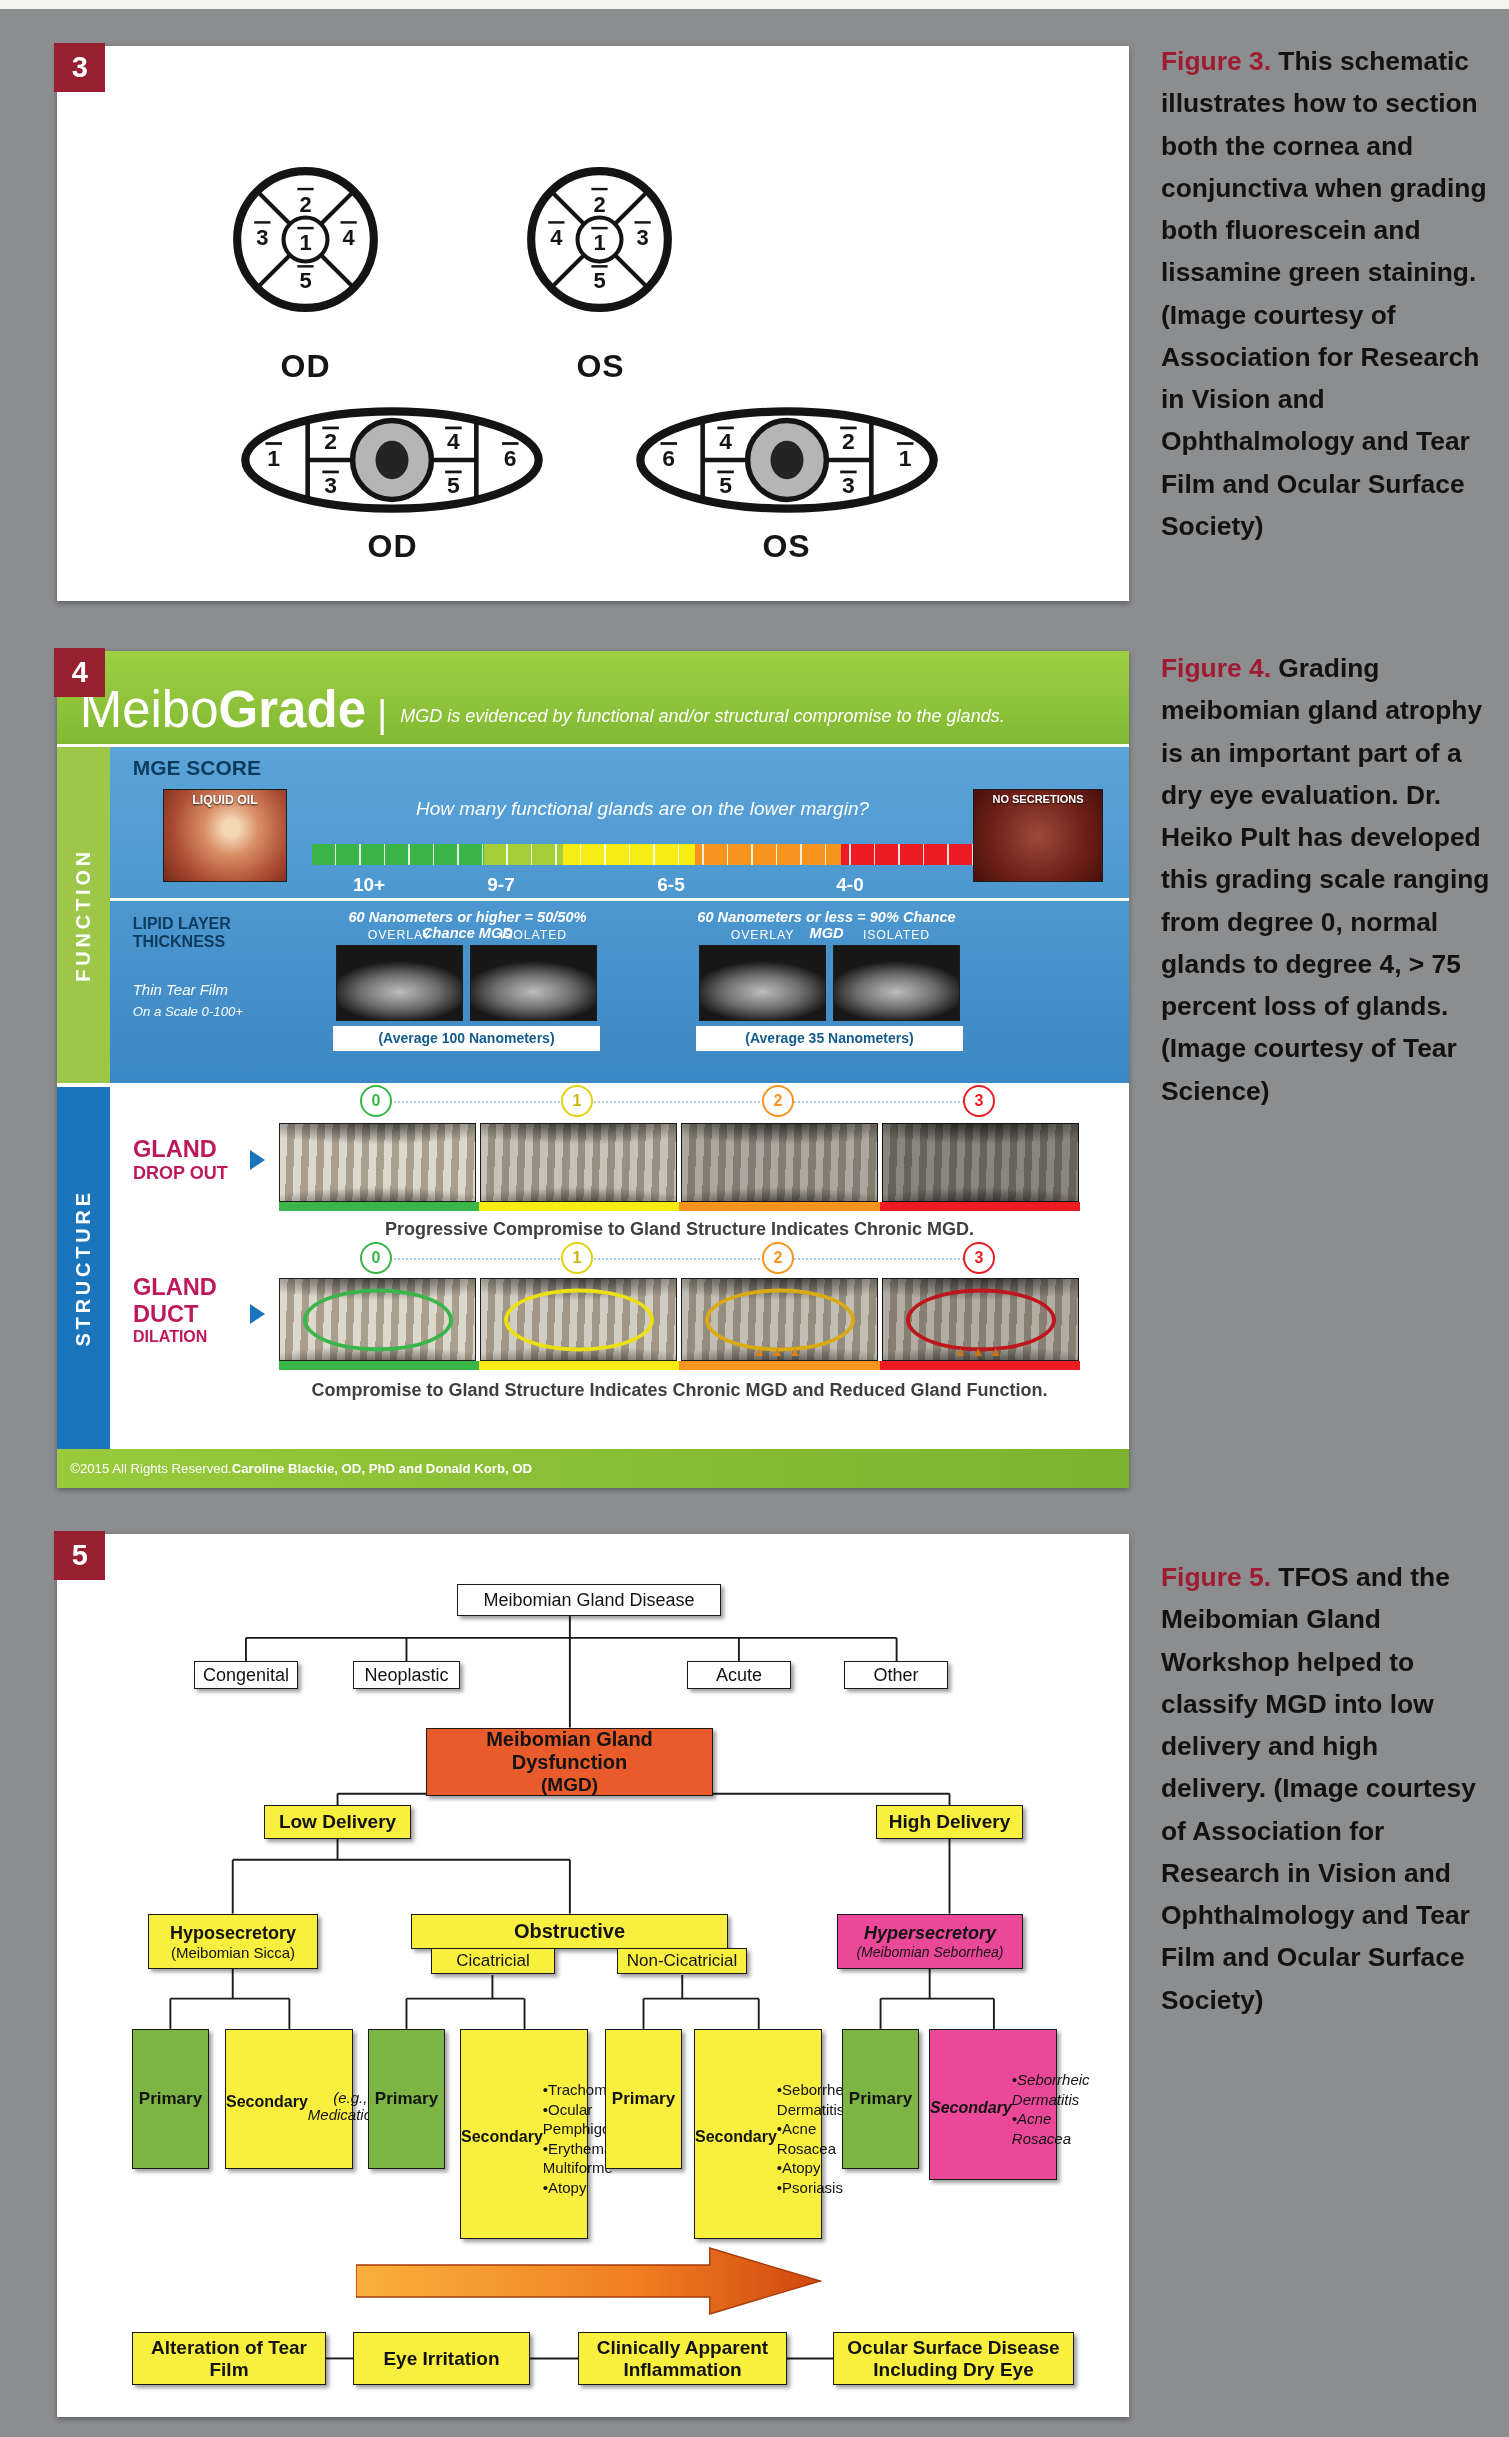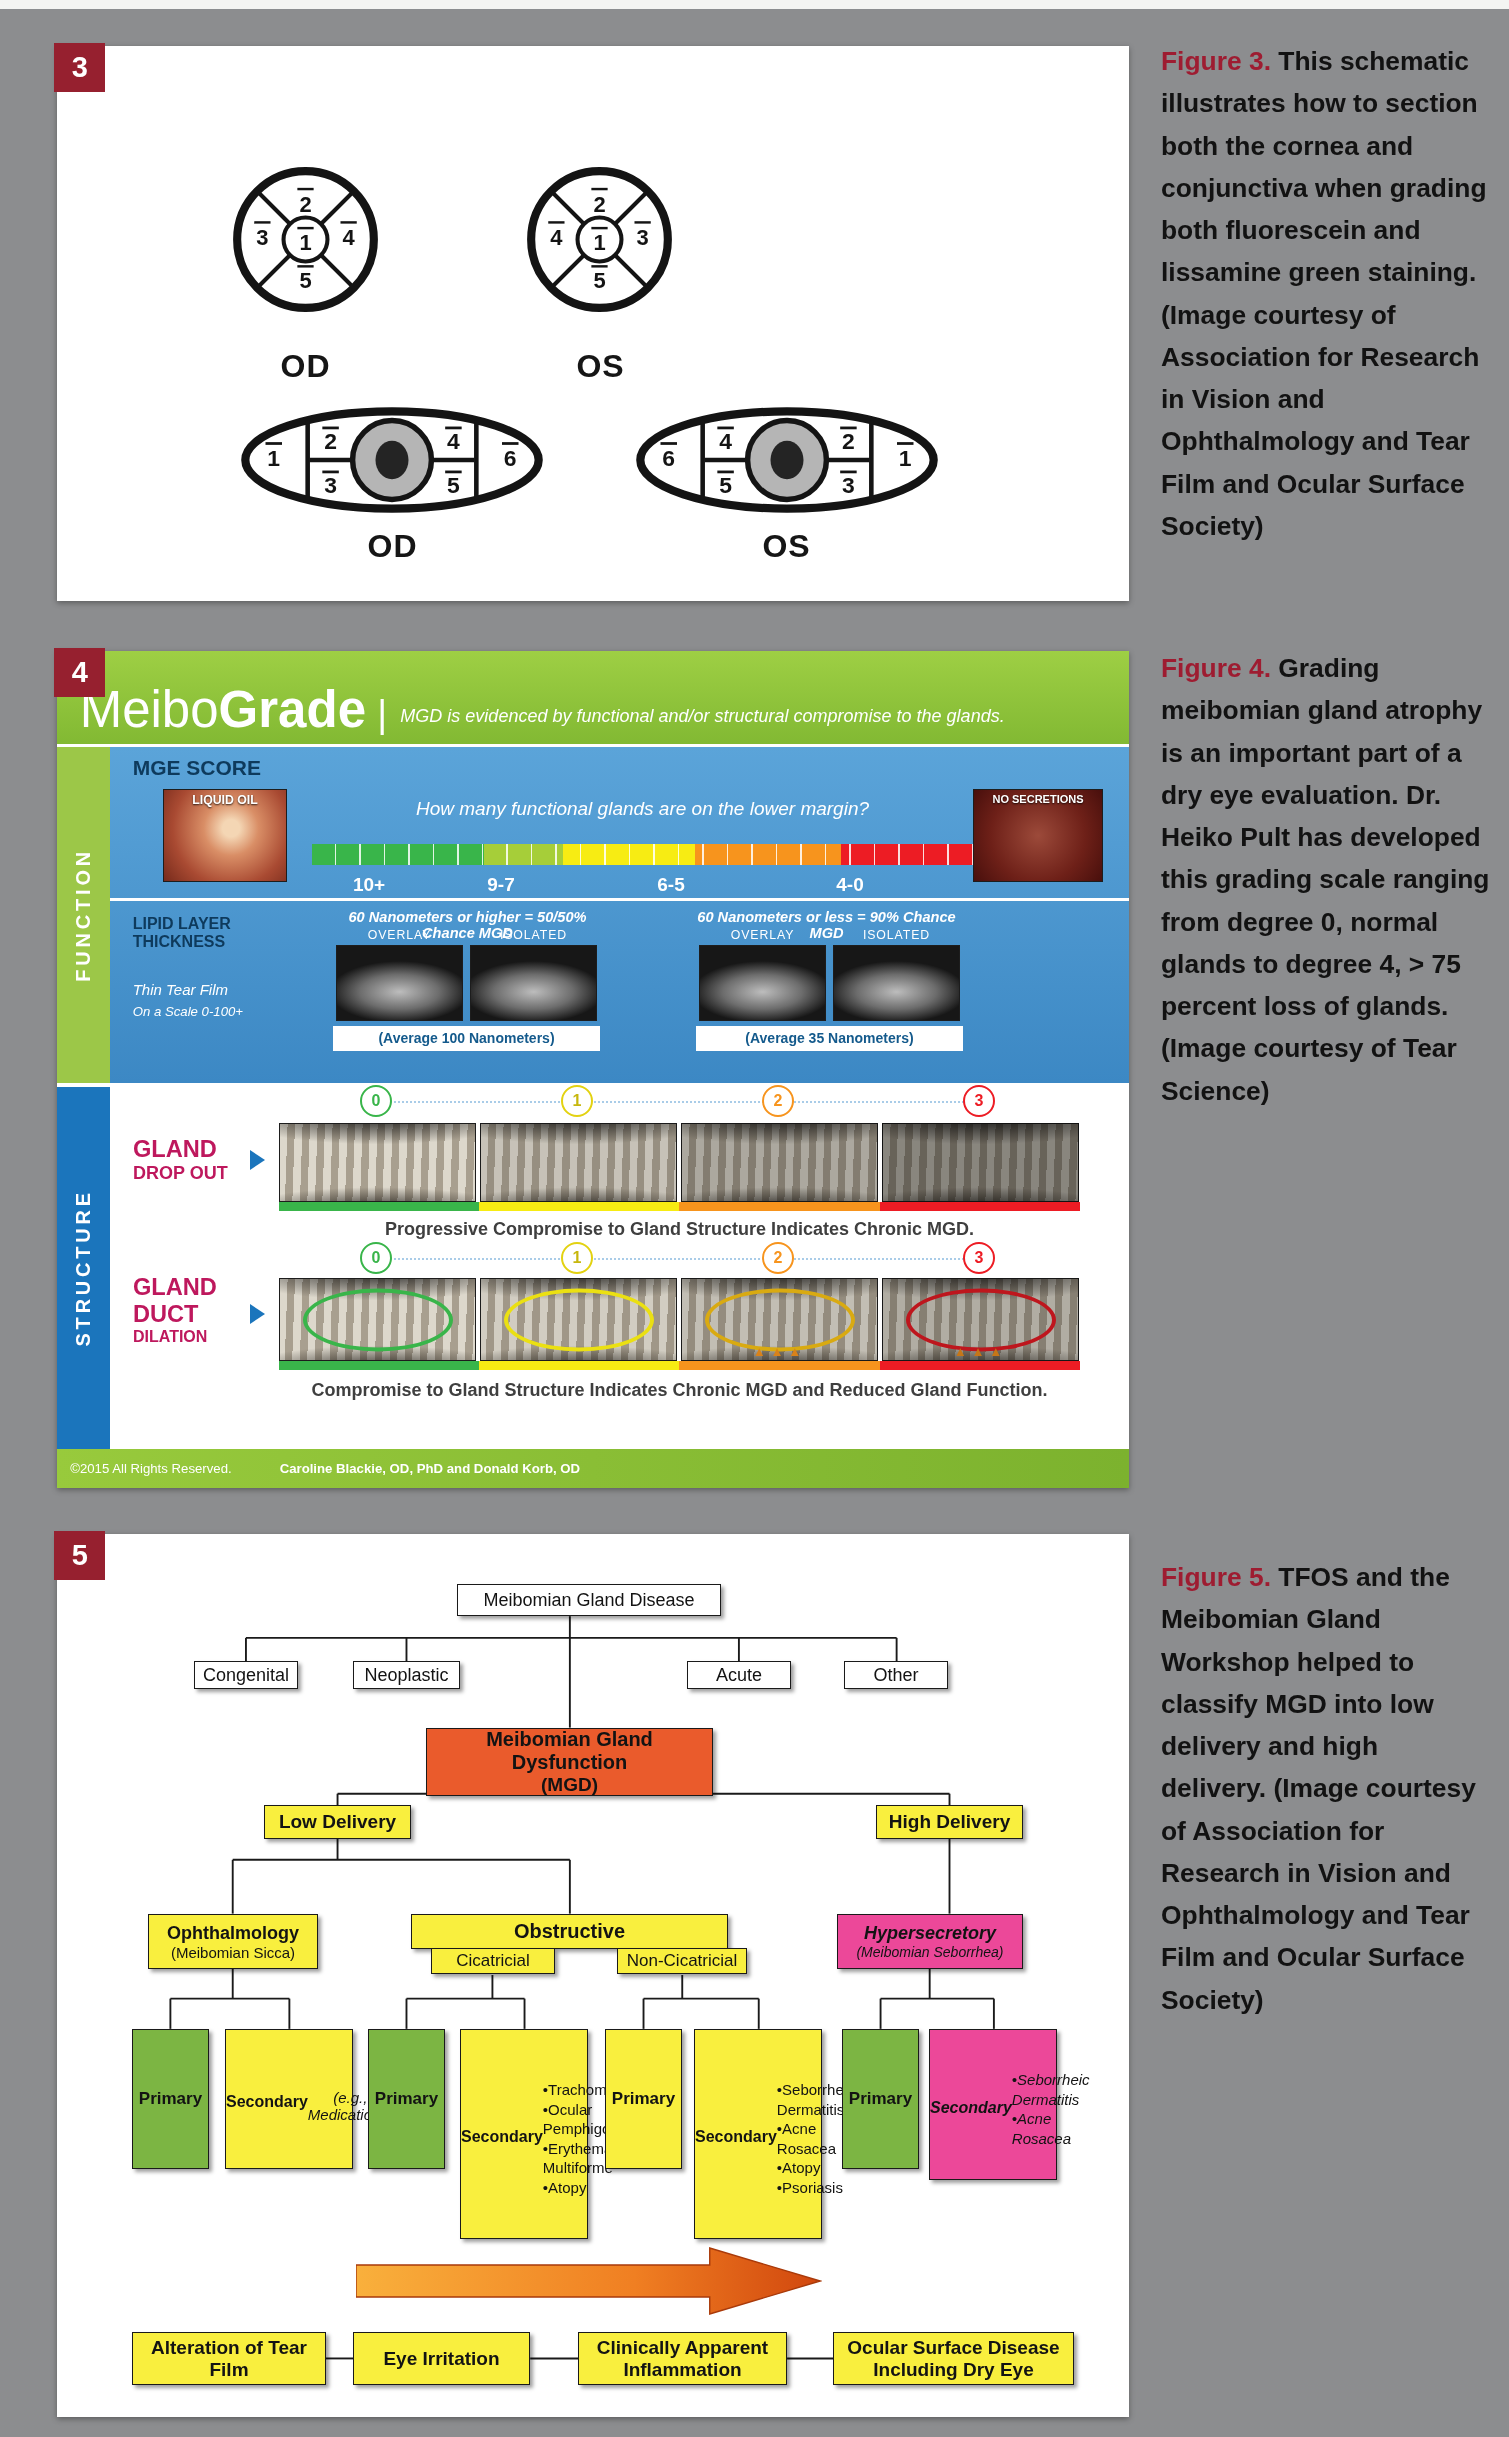--- a/index.html
+++ b/index.html
@@ -58,21 +58,21 @@
           border-bottom:10.4px solid transparent; }
   .cstrip { position:absolute; height:8.5px;
      background:linear-gradient(90deg,#39b54a 0 25%,#f7ec13 25% 50%,#f7941d 50% 75%,#ed1c24 75% 100%); }
   .scap { position:absolute; left:222px; width:801px; text-align:center; color:#3f3f3f; font-weight:600; font-size:18px; }
   .ring { position:absolute; left:50%; top:50%; transform:translate(-50%,-50%); width:142px; height:55px;
           border-radius:50%; border:4.7px solid; }
   .uparrows { position:absolute; bottom:0.9px; left:50%; transform:translateX(-50%); color:#f7941d; font-size:13.2px; letter-spacing:4.7px; }
   .uparrows::after { content:"▲▲▲"; }
   .mg-footer { position:absolute; left:0; top:798px; width:1072px; height:39px;
                background:linear-gradient(90deg,#98ca3c,#7cb22e); color:#fff; font-size:13.2px;
-               display:flex; align-items:center; padding-left:13.2px; box-sizing:border-box;gap:48px; }
+               display:flex; align-items:center; padding-left:13.2px; box-sizing:border-box; }
 
   
   .fwrap { position:absolute; left:0; top:0; width:1072px; height:883px; }
   .fbox { position:absolute; border:1.4px solid #1a1a1a; background:#fff; box-shadow:2.8px 2.8px 3.8px rgba(0,0,0,.38);
           display:flex; align-items:center; justify-content:center; text-align:center; font-size:18px;
           box-sizing:border-box; color:#131313; }
   .yellow { background:#f9ef3e; }
   .orange { background:#ea5b2c; }
   .lorange { background:#ec4899;font-style:italic; }
   .green { background:#7cb543; }
@@ -368,21 +368,21 @@
           <div class="b" style="font-size:20px">Meibomian Gland Dysfunction</div>
           <div class="b" style="font-size:19px">(MGD)</div>
         </div>
       </div>
 
       <div class="fbox yellow b" style="left:207px;top:271px;width:147px;height:34px;font-size:19px">Low Delivery</div>
       <div class="fbox yellow b" style="left:819px;top:271px;width:147px;height:34px;font-size:19px">High Delivery</div>
 
       <div class="fbox yellow" style="left:91px;top:380px;width:170px;height:55px">
         <div>
-          <div class="b" style="font-size:18px">Ophthalmology</div>
+          <div class="b" style="font-size:18px">Hyposecretory</div>
           <div style="font-size:15px">(Meibomian Sicca)</div>
         </div>
       </div>
       <div class="fbox yellow b" style="left:354px;top:380px;width:317px;height:35px;font-size:20px">Obstructive</div>
       <div class="fbox yellow" style="left:374px;top:414px;width:124px;height:26.4px;font-size:17px">Cicatricial</div>
       <div class="fbox yellow" style="left:560px;top:414px;width:130px;height:26.4px;font-size:17px">Non-Cicatricial</div>
       <div class="fbox lorange" style="left:780px;top:380px;width:186px;height:55px">
         <div>
           <div class="b" style="font-size:18px">Hypersecretory</div>
           <div style="font-size:14px">(Meibomian Seborrhea)</div>

